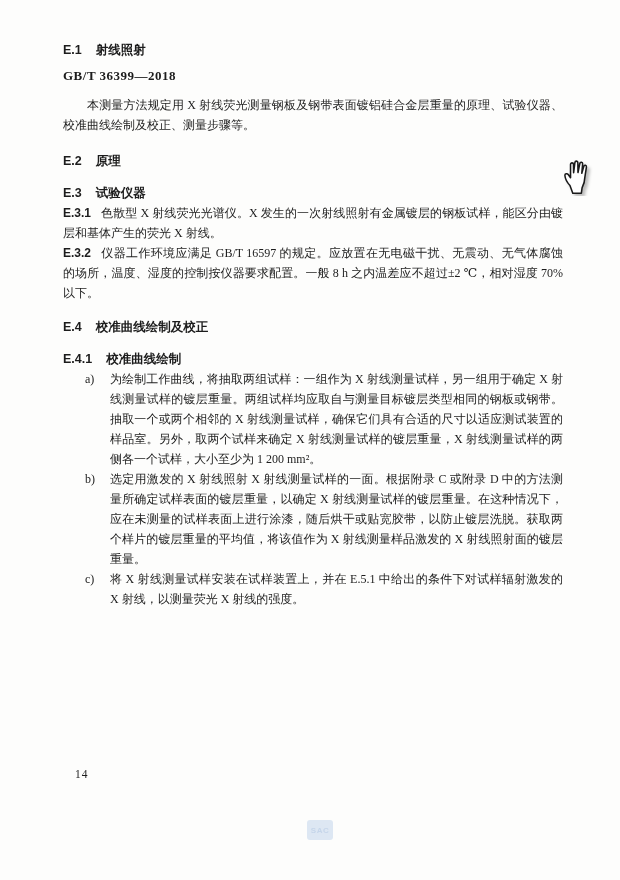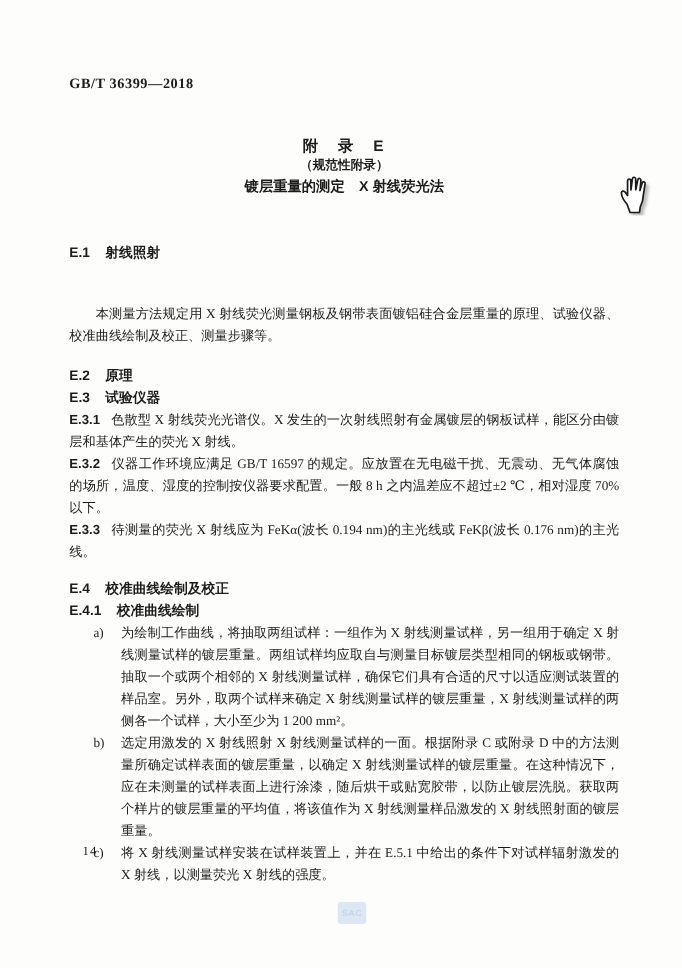--- a/index.html
+++ b/index.html
@@ -40,21 +40,21 @@
   }
   p.indent { text-indent:2em;margin-top:35px; }
   p.runin b {
     font-family:"Liberation Sans","DejaVu Sans",sans-serif;
     font-weight:bold; margin-right:10px; font-size:12px;
   }
 
   .mt40 { margin-top:40px; }
   .mt16 { margin-top:16px; }
   .mt14 { margin-top:14px; }
-  .mt12 { }
+  .mt12 { margin-top:12px; }
   .mt10 { margin-top:10px; }
 
   .abc-list { margin-top:0; }
   .li { position:relative; padding-left:47px; font-size:12px; line-height:20px; text-align:justify; }
   .li-label { position:absolute; left:22px; top:0; }
 
   .page-number {
     position:absolute; left:75px; top:768px;
     font-size:11.5px; letter-spacing:1px;
   }
@@ -75,41 +75,35 @@
 </style>
 </head>
 <body>
 
 <div class="page">
 
   <div class="doc-header">GB/T 36399—2018</div>
 
   <div class="content">
 
-    <div class="title-block">
-      <div class="title-line1">附　录　E</div>
-      <div class="title-line2">（规范性附录）</div>
-      <div class="title-line3">镀层重量的测定　X 射线荧光法</div>
-    </div>
 
     <div class="sec-heading mt40">
       <span class="num">E.1</span><span>射线照射</span>
     </div>
     <p class="body indent mt12">本测量方法规定用 X 射线荧光测量钢板及钢带表面镀铝硅合金层重量的原理、试验仪器、校准曲线绘制及校正、测量步骤等。</p>
 
     <div class="sec-heading mt16">
       <span class="num">E.2</span><span>原理</span>
     </div>
 
     <div class="sec-heading mt12">
       <span class="num">E.3</span><span>试验仪器</span>
     </div>
     <p class="body runin mt12"><b>E.3.1</b><span>色散型 X 射线荧光光谱仪。X 发生的一次射线照射有金属镀层的钢板试样，能区分由镀层和基体产生的荧光 X 射线。</span></p>
     <p class="body runin"><b>E.3.2</b><span>仪器工作环境应满足 GB/T 16597 的规定。应放置在无电磁干扰、无震动、无气体腐蚀的场所，温度、湿度的控制按仪器要求配置。一般 8 h 之内温差应不超过±2 ℃，相对湿度 70%以下。</span></p>
-    <p class="body runin"><b>E.3.3</b><span>待测量的荧光 X 射线应为 FeKα(波长 0.194 nm)的主光线或 FeKβ(波长 0.176 nm)的主光线。</span></p>
 
     <div class="sec-heading mt14">
       <span class="num">E.4</span><span>校准曲线绘制及校正</span>
     </div>
     <div class="sec-heading mt12">
       <span class="num">E.4.1</span><span>校准曲线绘制</span>
     </div>
 
     <div class="abc-list">
       <div class="li">

